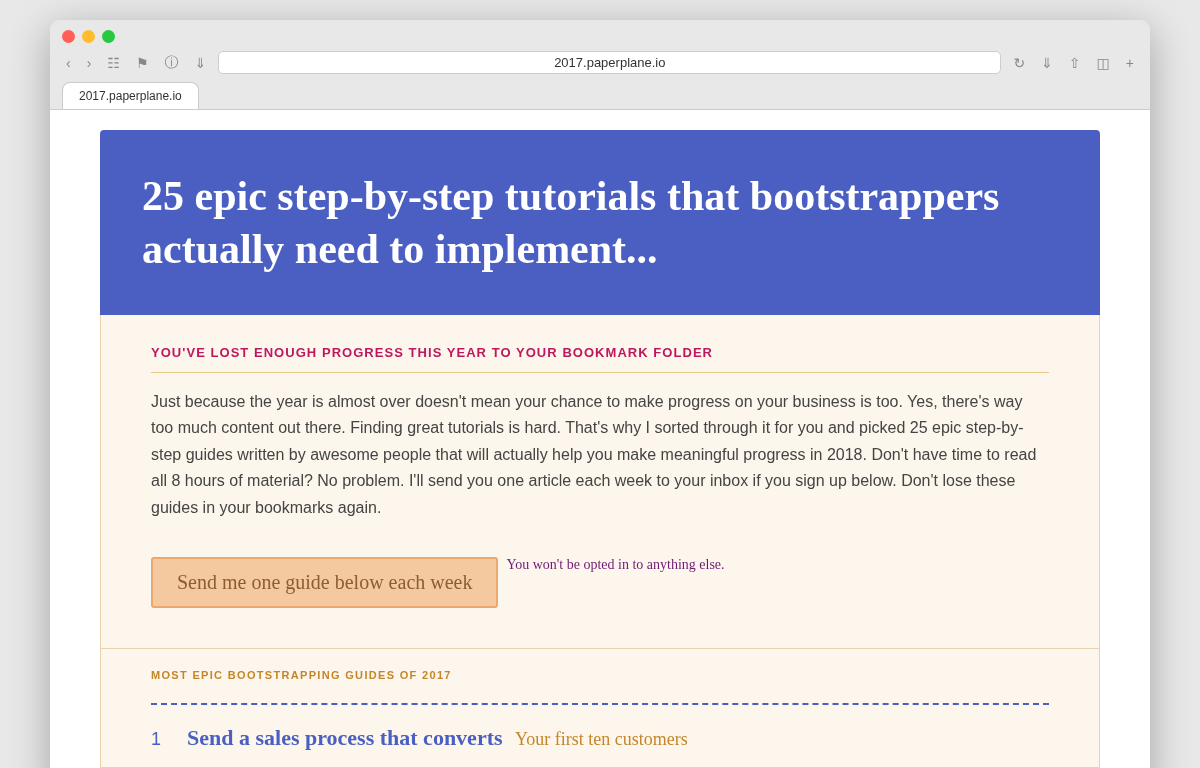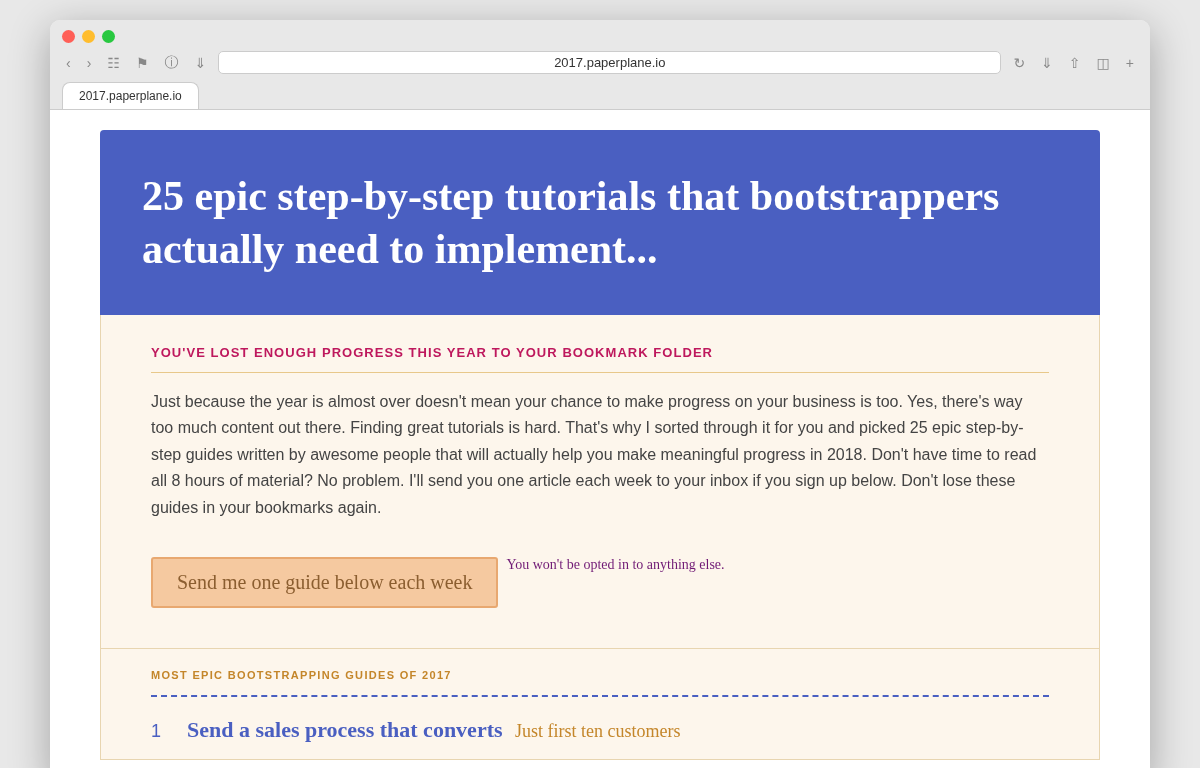--- a/index.html
+++ b/index.html
@@ -176,21 +176,21 @@
       border-top: none;
       padding: 20px 50px 0 50px;
     }
 
     .guides-label {
       color: #c4862a;
       font-size: 11px;
       font-weight: 600;
       letter-spacing: 0.12em;
       text-transform: uppercase;
-      margin-bottom: 14px;
+      margin-bottom: 22px;
     }
 
     .guides-dashed-line {
       border-top: 2px dashed #4a5fc1;
       margin-bottom: 20px;
     }
 
     .guide-item {
       display: flex;
       align-items: baseline;
@@ -266,20 +266,20 @@
         </div>
       </div>
 
       <div class="guides-section">
         <p class="guides-label">MOST EPIC BOOTSTRAPPING GUIDES OF 2017</p>
         <div class="guides-dashed-line"></div>
         <div class="guide-item">
           <span class="guide-number">1</span>
           <div>
             <span class="guide-title">Send a sales process that converts</span>
-            <span class="guide-subtitle">Just first ten customers</span>
+            <span class="guide-subtitle">Your first ten customers</span>
           </div>
         </div>
       </div>
 
     </div>
   </div>
 </div>
 
 </body></html>

